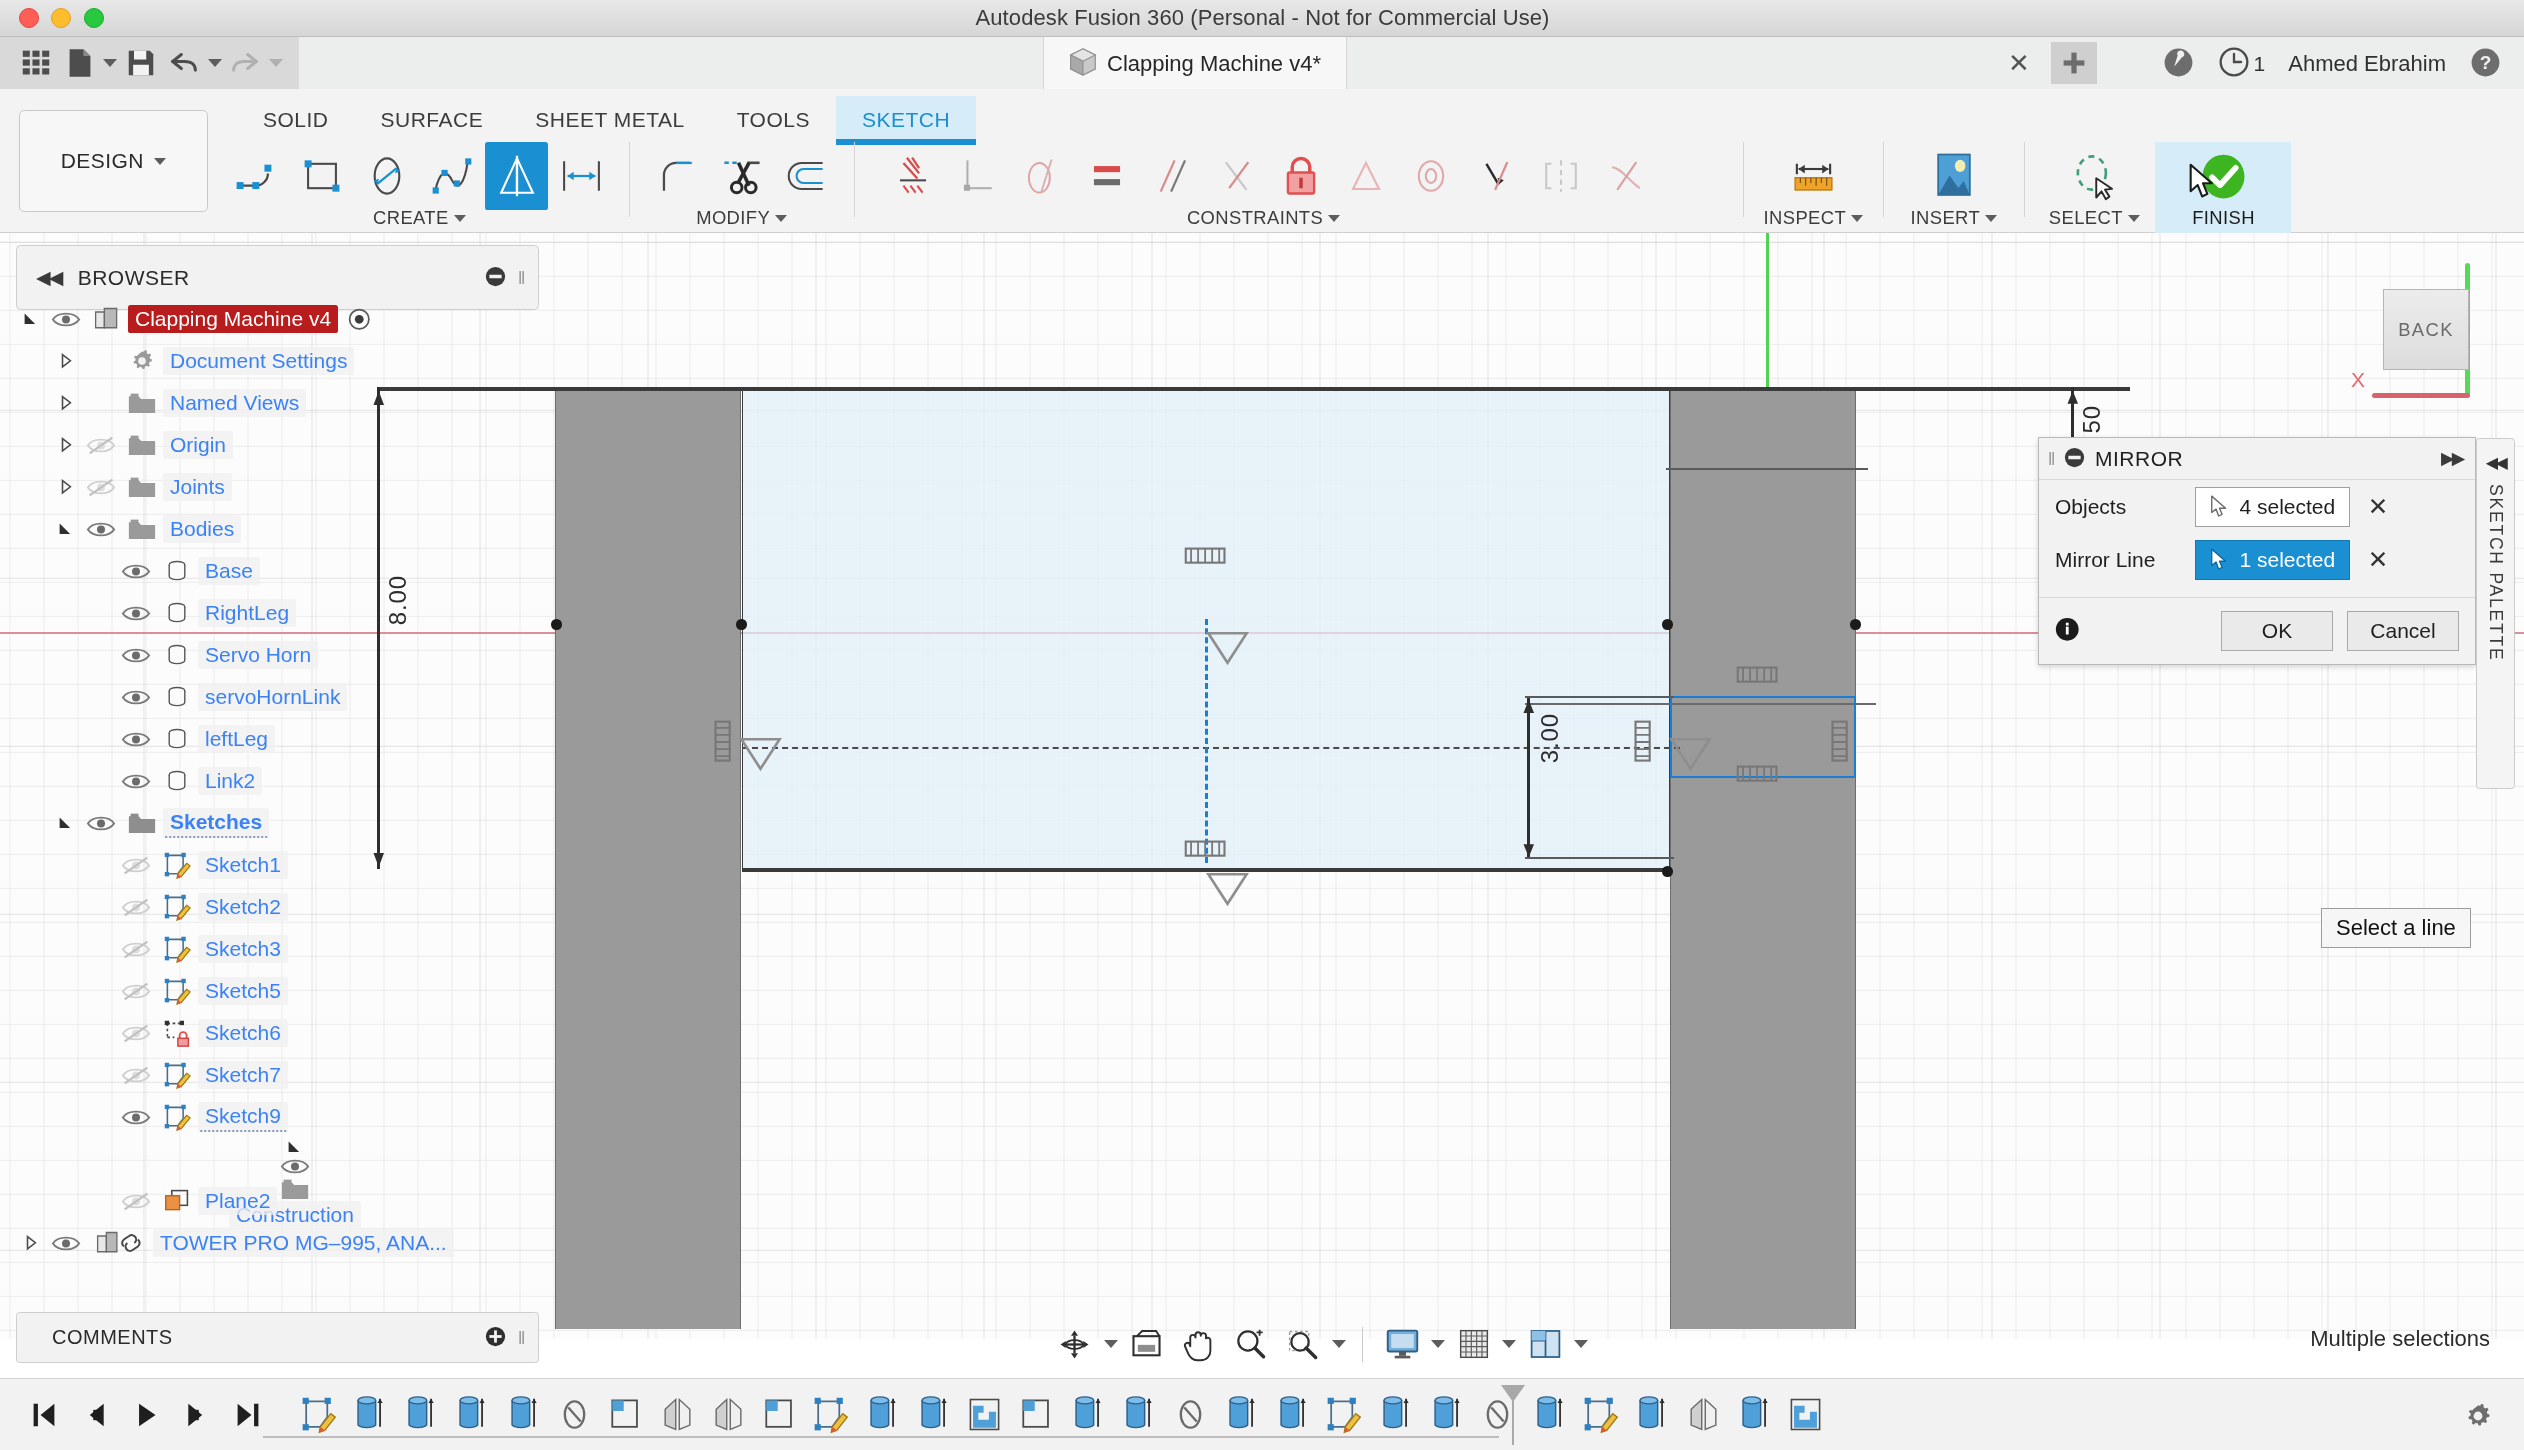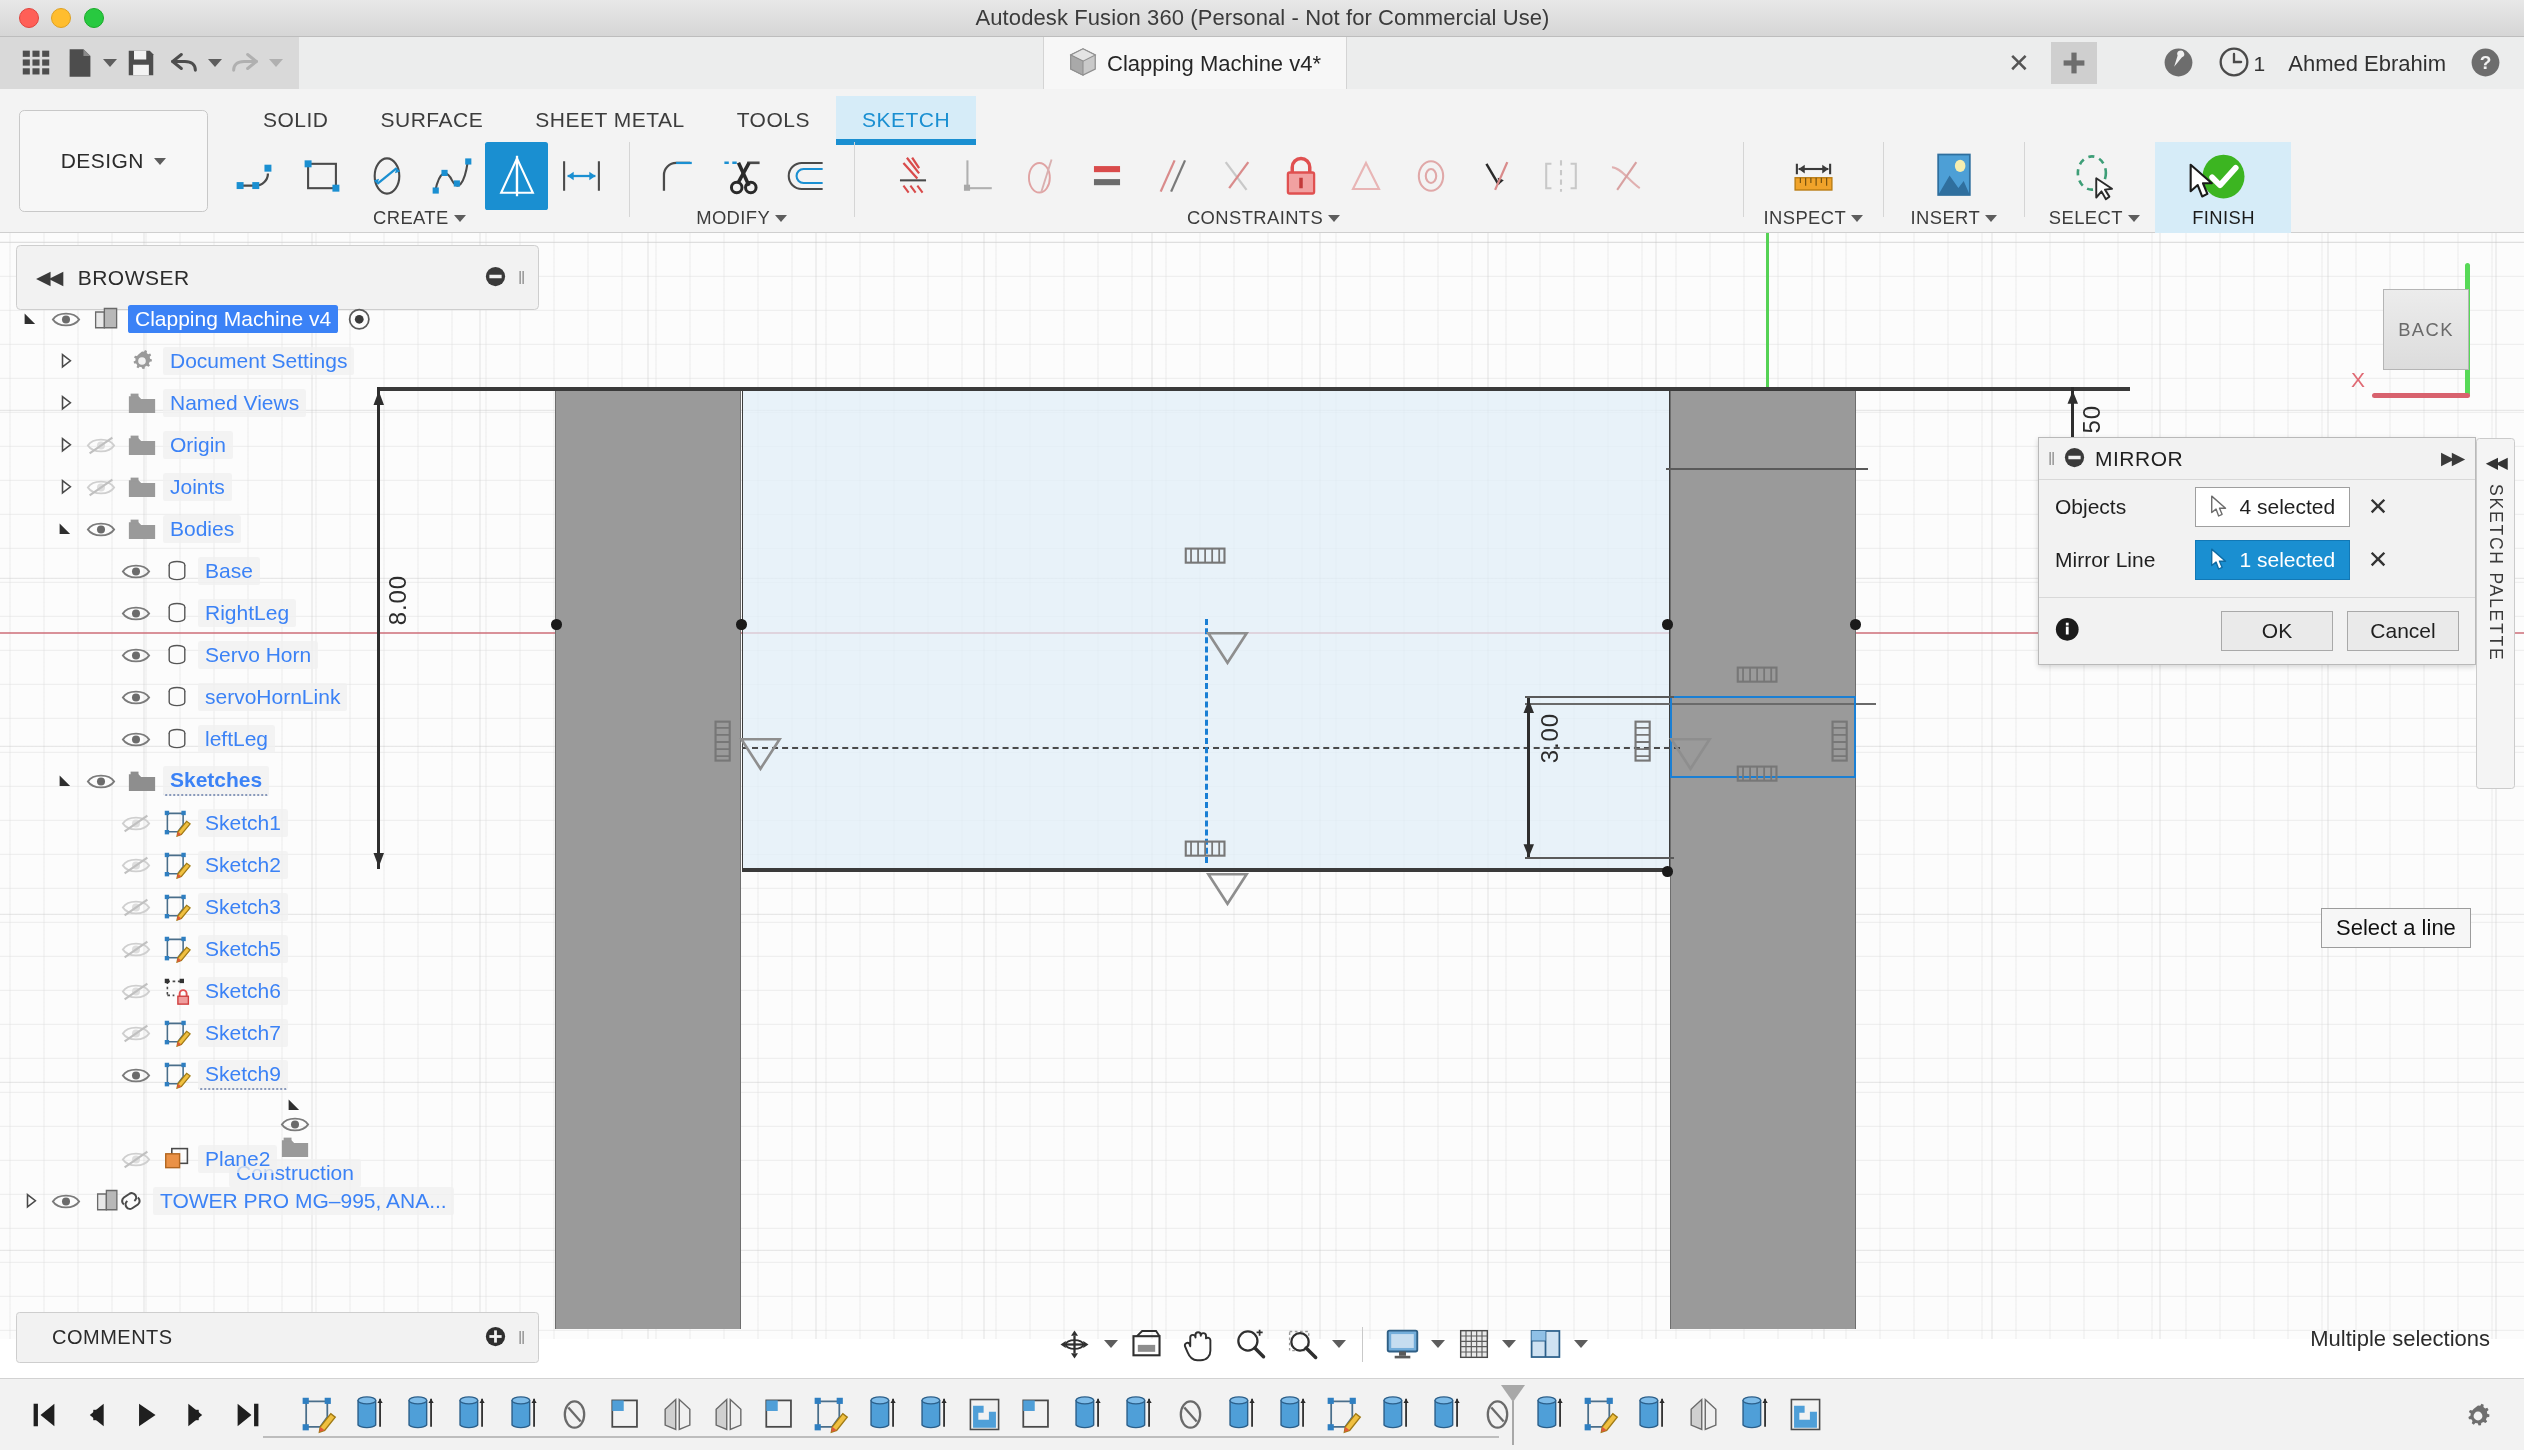--- a/index.html
+++ b/index.html
@@ -89,21 +89,21 @@
   .browser .bcollapse{padding:0 16px 0 19px;color:#3a3a3a;font-size:19px;cursor:pointer;letter-spacing:-1.8px;}
   .browser .btitle{font-size:21px;color:#2b2b2b;letter-spacing:0.5px;}
   .browser .bright{margin-left:auto;display:flex;align-items:center;gap:12.3px;padding-right:12.3px;}
 
   .tree{position:absolute;left:16px;top:298px;width:523px;}
   .trow{display:flex;align-items:center;height:42px;padding-left:0;cursor:pointer;}
   .trow .arrow{width:30px;text-align:center;font-size:0;}
   .trow .eye{width:40px;display:flex;align-items:center;justify-content:center;}
   .trow .ticon{width:42px;display:flex;align-items:center;justify-content:center;}
   .trow .tlabel{font-size:21px;color:#3b82f6;background:rgba(240,240,240,.75);padding:1.8px 7px;border-radius:2.6px;}
-  .trow.selected .tlabel{background:#3b82f6;color:#fff;}
+  .trow.selected .tlabel{background:#b91c1c;color:#fff;}
   .trow .tail{margin-left:8.8px;display:flex;align-items:center;}
 
   
   .comments{
     position:absolute;left:16px;top:1312px;width:523px;height:51px;
     background:#f2f2f2;border:0.9px solid #cecece;border-radius:3.5px;
     display:flex;align-items:center;
   }
   .comments .ctitle{font-size:20px;color:#2b2b2b;padding-left:35px;letter-spacing:0.5px;}
   .comments .cright{margin-left:auto;display:flex;align-items:center;gap:12.3px;padding-right:12.3px;}
@@ -874,20 +874,36 @@
           </svg>
         </span>
         <span class="ticon">
           <svg width="26" height="26" viewBox="0 0 30 30">
             <ellipse cx="15" cy="8" rx="9" ry="4" fill="#fbfbfb" stroke="#555" stroke-width="1.6"></ellipse>
             <path d="M6 8 v13 a9 4 0 0 0 18 0 V8" fill="#fbfbfb" stroke="#555" stroke-width="1.6"></path>
           </svg>
         </span>
         <span class="tlabel">leftLeg</span>
       </div>
+      <div class="trow" style="padding-left: 70px;">
+        <span class="arrow"></span>
+        <span class="eye">
+          <svg width="30" height="21" viewBox="0 0 34 24">
+            <path d="M2 12 C8 3 26 3 32 12 C26 21 8 21 2 12 Z" fill="none" stroke="#7a7a7a" stroke-width="2.2"></path>
+            <circle cx="17" cy="12" r="4.6" fill="#6b6b6b"></circle>
+          </svg>
+        </span>
+        <span class="ticon">
+          <svg width="26" height="26" viewBox="0 0 30 30">
+            <ellipse cx="15" cy="8" rx="9" ry="4" fill="#fbfbfb" stroke="#555" stroke-width="1.6"></ellipse>
+            <path d="M6 8 v13 a9 4 0 0 0 18 0 V8" fill="#fbfbfb" stroke="#555" stroke-width="1.6"></path>
+          </svg>
+        </span>
+        <span class="tlabel">Link2</span>
+      </div>
       <div class="trow" style="padding-left: 35px; font-weight: bold;">
         <span class="arrow"><svg width="17.5" height="17.5" viewBox="0 0 20 20">
             <path d="M3 4 L15 16 H3 Z" fill="#2f2f2f"></path>
           </svg></span>
         <span class="eye">
           <svg width="30" height="21" viewBox="0 0 34 24">
             <path d="M2 12 C8 3 26 3 32 12 C26 21 8 21 2 12 Z" fill="none" stroke="#7a7a7a" stroke-width="2.2"></path>
             <circle cx="17" cy="12" r="4.6" fill="#6b6b6b"></circle>
           </svg>
         </span>

